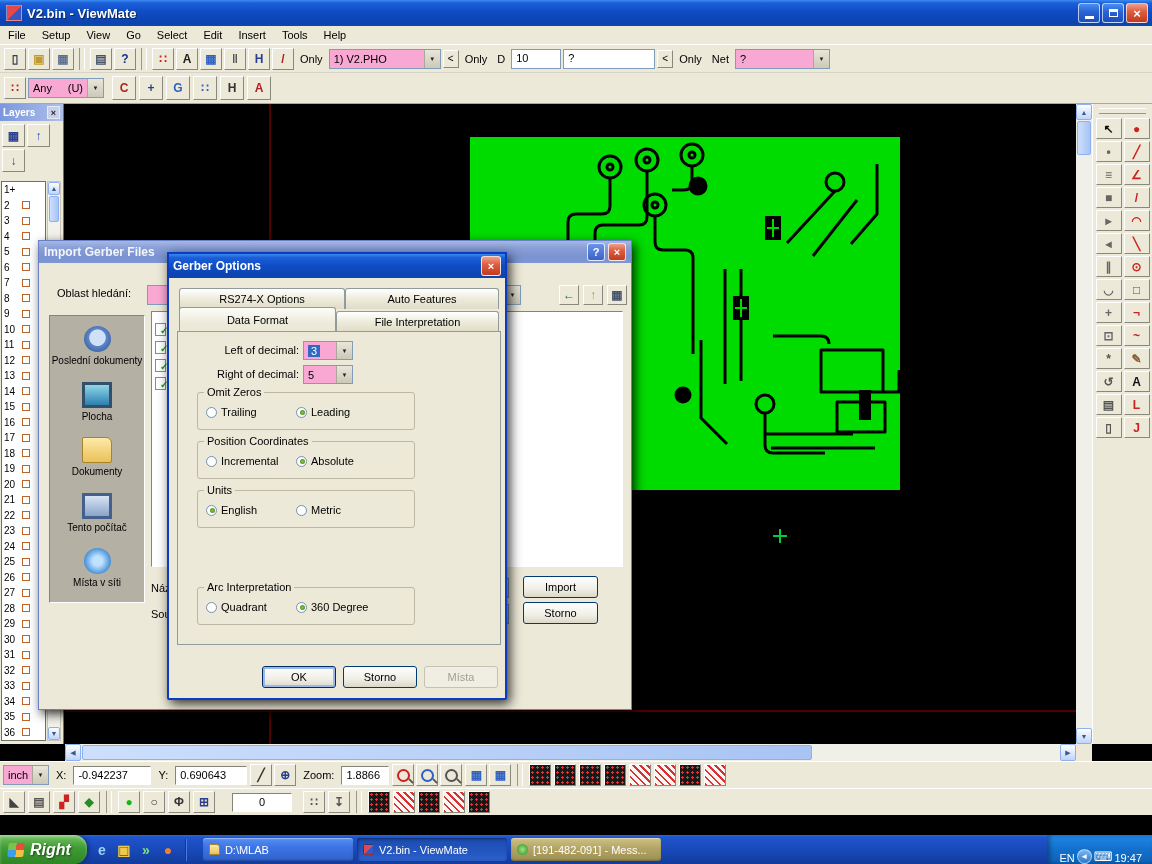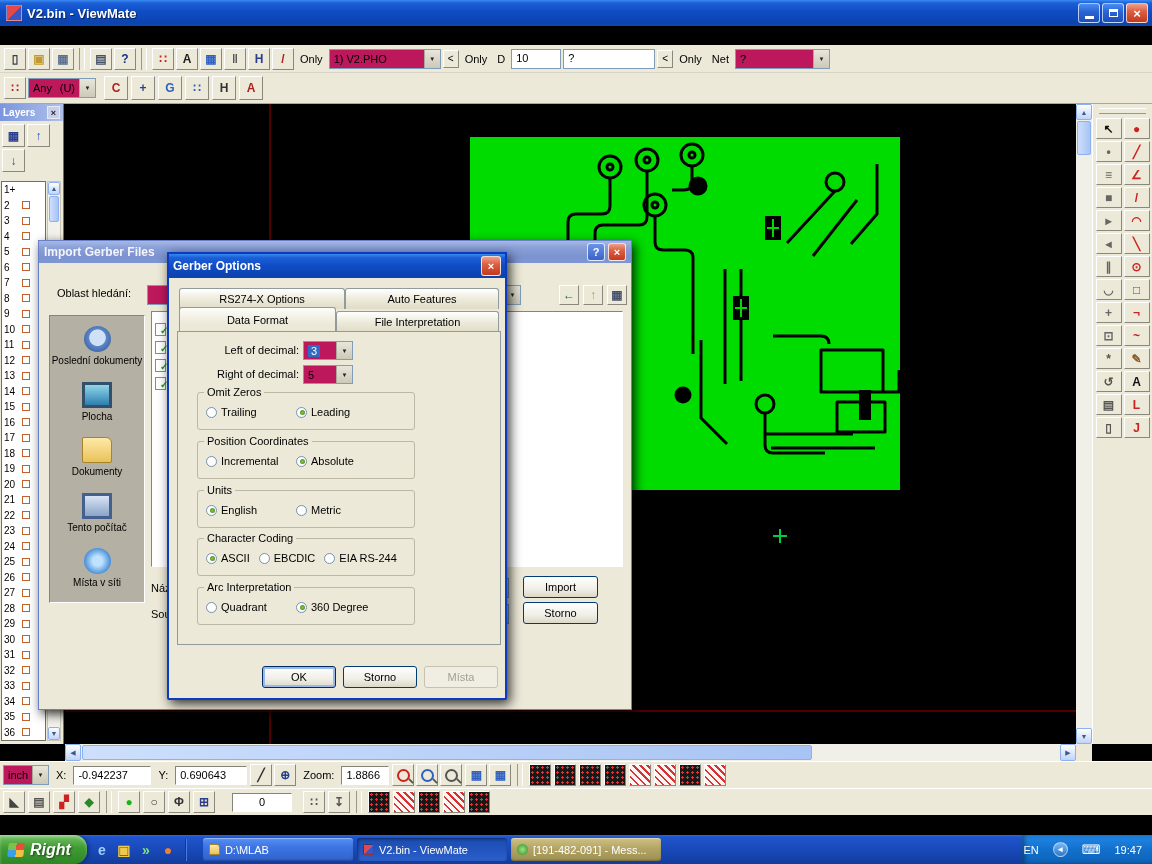--- a/index.html
+++ b/index.html
@@ -22,28 +22,28 @@
 .menubar{position:absolute;left:0;top:26px;width:1152px;height:19px;background:#ece9d8;display:flex;align-items:center;border-bottom:1px solid #ffffff}
 .menu-item{padding:2px 8px}
 .toolbar{position:absolute;left:0;width:1152px;background:#ece9d8;display:flex;align-items:center;gap:2px;padding:0 4px}
 .tb1{top:45px;height:28px;border-bottom:1px solid #d8d4c8}
 .tb2{top:73px;height:31px;border-bottom:1px solid #aca899}
 .tbtn{width:22px;height:22px;display:inline-flex;align-items:center;justify-content:center;
   border:1px solid;border-color:#fff #8a887c #8a887c #fff;background:#ece9d8;flex:0 0 auto}
 .tbtn .tglyph{font-size:12px;font-weight:bold;line-height:1}
 .tbtn.sep{width:6px;border:none;background:none;border-left:1px solid #9a9786;border-right:1px solid #fff;margin:0 3px;height:22px}
 .tb-label{margin:0 4px;white-space:nowrap}
-.combo{display:inline-flex;height:20px;border:1px solid #7f9db9;background:#be185d;align-items:center;flex:0 0 auto}
+.combo{display:inline-flex;height:20px;border:1px solid #7f9db9;background:#f9a8d4;align-items:center;flex:0 0 auto}
 .combo-val{padding:0 4px;flex:1;white-space:nowrap;overflow:hidden;display:flex;align-items:center;justify-content:space-between}
 .combo-arrow{width:16px;height:100%;background:linear-gradient(#e8e6da,#cdc9b8);border-left:1px solid #aca899;
   display:flex;align-items:center;justify-content:center;font-size:6px;color:#222;flex:0 0 auto}
 .field{height:20px;border:1px solid #7f9db9;background:#fff;padding:2px 4px;white-space:nowrap;flex:0 0 auto}
 .sbtn{width:16px;height:18px;display:inline-flex;align-items:center;justify-content:center;font-size:10px;
   border:1px solid;border-color:#fff #8a887c #8a887c #fff;background:#ece9d8;flex:0 0 auto}
-.w112{width:112px}.w50{width:50px}.w92{width:92px}.w95{width:95px}.w86{width:68px}.w46{width:46px}
+.w112{width:112px}.w50{width:50px}.w92{width:92px}.w95{width:95px}.w86{width:76px}.w46{width:46px}
 .sel{background:#316ac5;color:#fff;padding:0 3px}
 
 
 .layers-panel{position:absolute;left:0;top:104px;width:64px;height:640px;background:#ece9d8;border-right:1px solid #716f64;z-index:2}
 .layers-titlebar{height:17px;background:linear-gradient(90deg,#7a96df,#aebfe8);display:flex;align-items:center;padding:0 3px;color:#fff;font-size:10px;font-weight:bold}
 .layers-close{margin-left:auto;width:13px;height:13px;border:1px solid #ffffff88;display:flex;align-items:center;justify-content:center;
   font-size:9px;background:#c8d0ea;color:#223;font-weight:bold}
 .layers-btns{display:flex;flex-wrap:wrap;gap:2px;width:54px;padding:3px 2px}
 .layers-btns .tbtn{width:23px;height:23px}
 .layer-list{position:absolute;left:1px;top:77px;width:45px;height:560px;background:#fff;border:1px solid #716f64;overflow:hidden}
@@ -99,21 +99,21 @@
 .tasks{display:flex;margin-left:12px}
 .task-btn{width:150px;height:23px;margin:0 2px;border-radius:3px;display:flex;align-items:center;gap:5px;padding:0 6px;color:#fff;
   background:linear-gradient(#5690f4,#3d74e4 40%,#2f62cc);box-shadow:inset 0 1px 1px #ffffff66,inset 0 -1px 2px #00000044;
   overflow:hidden;white-space:nowrap}
 .task-btn.active{background:linear-gradient(#1c4cb0,#2456c0 60%,#2c60cc);box-shadow:inset 1px 1px 3px #00000077}
 .task-btn.alert{background:linear-gradient(#cfc183,#b3a565 45%,#9c8f52);color:#fff}
 .task-ic{width:11px;height:11px;flex:0 0 auto}
 .task-ic.folder{background:linear-gradient(#ffe9a8,#e8c25a);border:1px solid #a8832a;border-radius:1px 3px 1px 1px}
 .task-ic.app{background:linear-gradient(135deg,#e04a4a 50%,#3a55c4 50%);border:1px solid #00000055}
 .task-ic.msg{background:radial-gradient(#9fe27f,#2a8a2a);border-radius:50%}
-.tray{margin-left:auto;height:29px;display:flex;align-items:center;gap:14px;padding:0 10px 0 1px;color:#fff;
+.tray{margin-left:auto;height:29px;display:flex;align-items:flex-end;gap:2px;padding:0 10px 0 12px;color:#fff;
   background:linear-gradient(#2288e8,#1270cc 50%,#0e62b8);box-shadow:inset 3px 0 4px #00000055}
 .tray-chevron{width:15px;height:15px;border-radius:50%;display:flex;align-items:center;justify-content:center;font-size:8px;
   background:linear-gradient(#7ab8f4,#2a78cc);border:1px solid #ffffff88}
 .tray-ic{font-size:13px}
 
 
 .xbtn{background:linear-gradient(#fefefe,#f0efe6 60%,#dcd8c8);border:1px solid #003c74;border-radius:3px;
   display:flex;align-items:center;justify-content:center;font-size:11px}
 .xbtn.focus{box-shadow:inset 0 0 0 2px #9ab8ea;border-color:#002c64}
 .xbtn.disabled{color:#a0a091;border-color:#c5c1b3;background:#f0eee2;box-shadow:none}
@@ -189,20 +189,32 @@
     <span class="title-text">V2.bin - ViewMate</span>
     <span class="wbtn">
         <i class="g-min"></i>
       </span>
     <span class="wbtn">
         <i class="g-restore"></i>
       </span>
     <span class="wbtn close">×</span>
   </div>
 
+  <div class="menubar">
+
+  <span class="menu-item">File</span>
+      <span class="menu-item">Setup</span>
+      <span class="menu-item">View</span>
+      <span class="menu-item">Go</span>
+      <span class="menu-item">Select</span>
+      <span class="menu-item">Edit</span>
+      <span class="menu-item">Insert</span>
+      <span class="menu-item">Tools</span>
+      <span class="menu-item">Help</span>
+    </div>
 
   <div class="toolbar tb1">
     <span style="display:flex;gap:2px">
 
     <span class="tbtn">
           <span class="tglyph" style="color: rgb(51, 65, 79);">▯</span>
         </span>
         <span class="tbtn">
           <span class="tglyph" style="color: rgb(192, 154, 46);">▣</span>
         </span>
@@ -934,38 +946,20 @@
       <label class="radio-opt">
             <span class="radio checked"></span>
             <span>English</span>
           </label>
           <label class="radio-opt">
             <span class="radio"></span>
             <span>Metric</span>
           </label>
         </div>
     </div>
-    <div class="grp tight" style="top:284px">
-      <span class="grp-label">Character Coding</span>
-      <div class="grp-opts">
-
-      <label class="radio-opt">
-            <span class="radio checked"></span>
-            <span>ASCII</span>
-          </label>
-          <label class="radio-opt">
-            <span class="radio"></span>
-            <span>EBCDIC</span>
-          </label>
-          <label class="radio-opt">
-            <span class="radio"></span>
-            <span>EIA RS-244</span>
-          </label>
-        </div>
-    </div>
     <div class="grp" style="top:333px">
       <span class="grp-label">Arc Interpretation</span>
       <div class="grp-opts">
 
       <label class="radio-opt">
             <span class="radio"></span>
             <span>Quadrant</span>
           </label>
           <label class="radio-opt">
             <span class="radio checked"></span>

